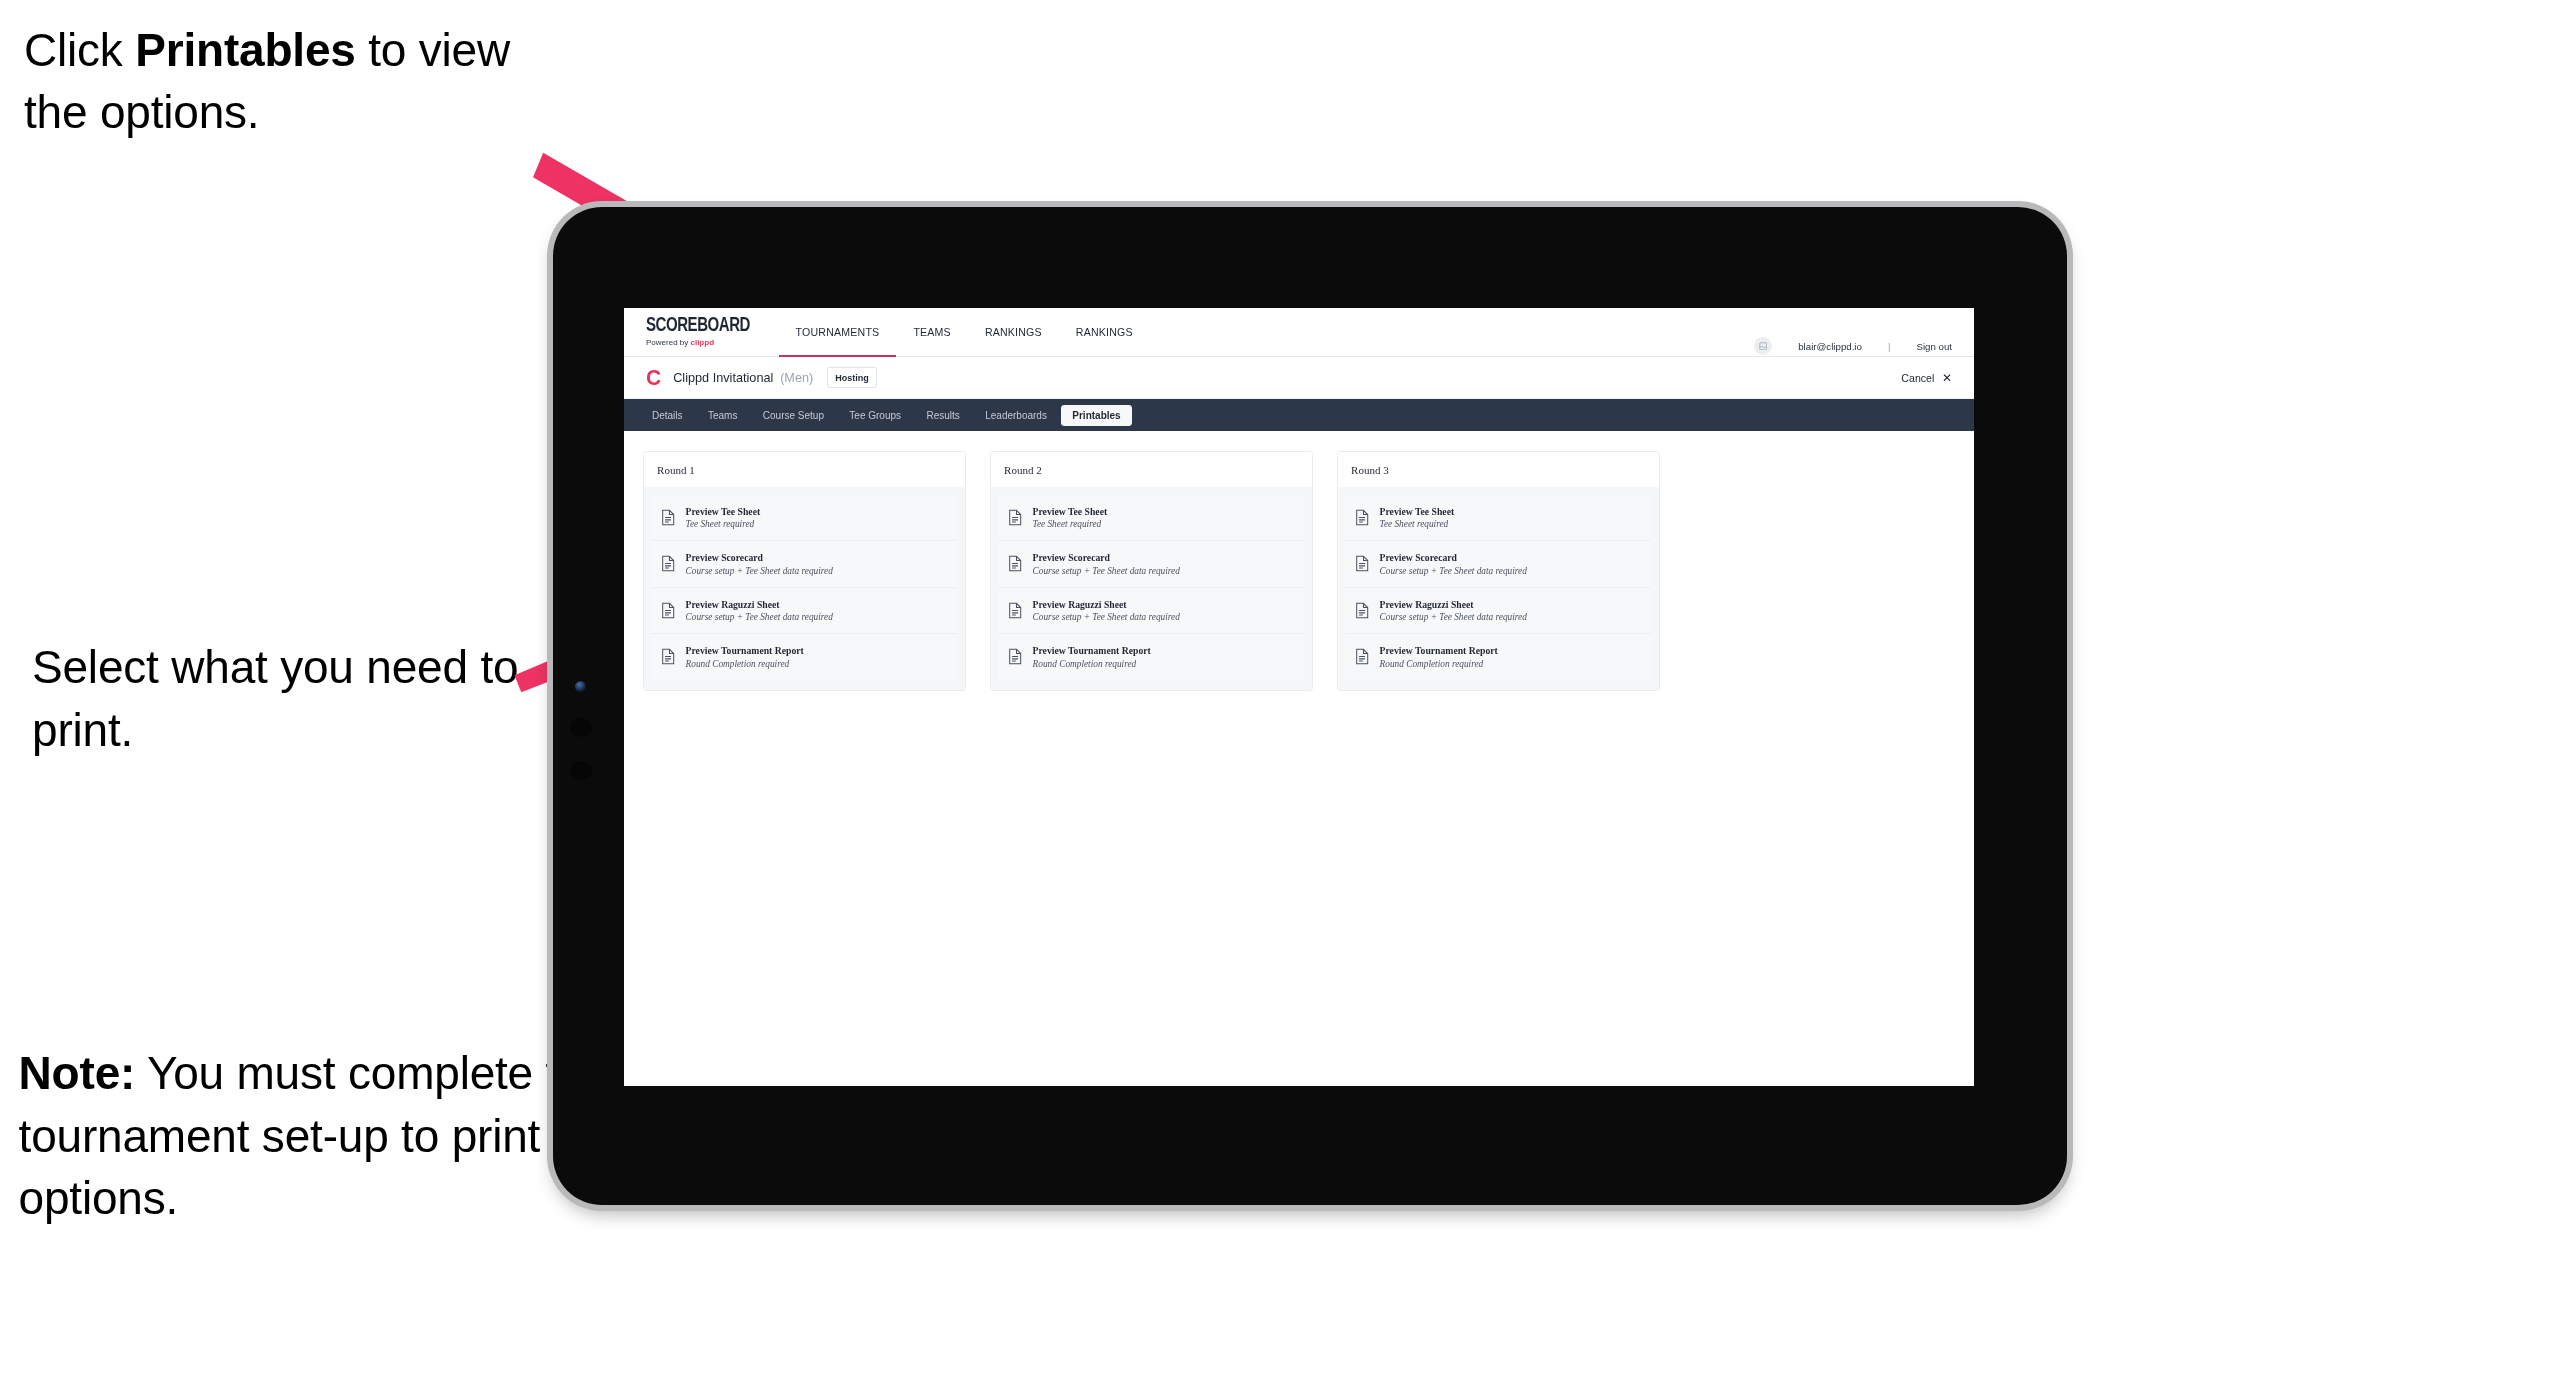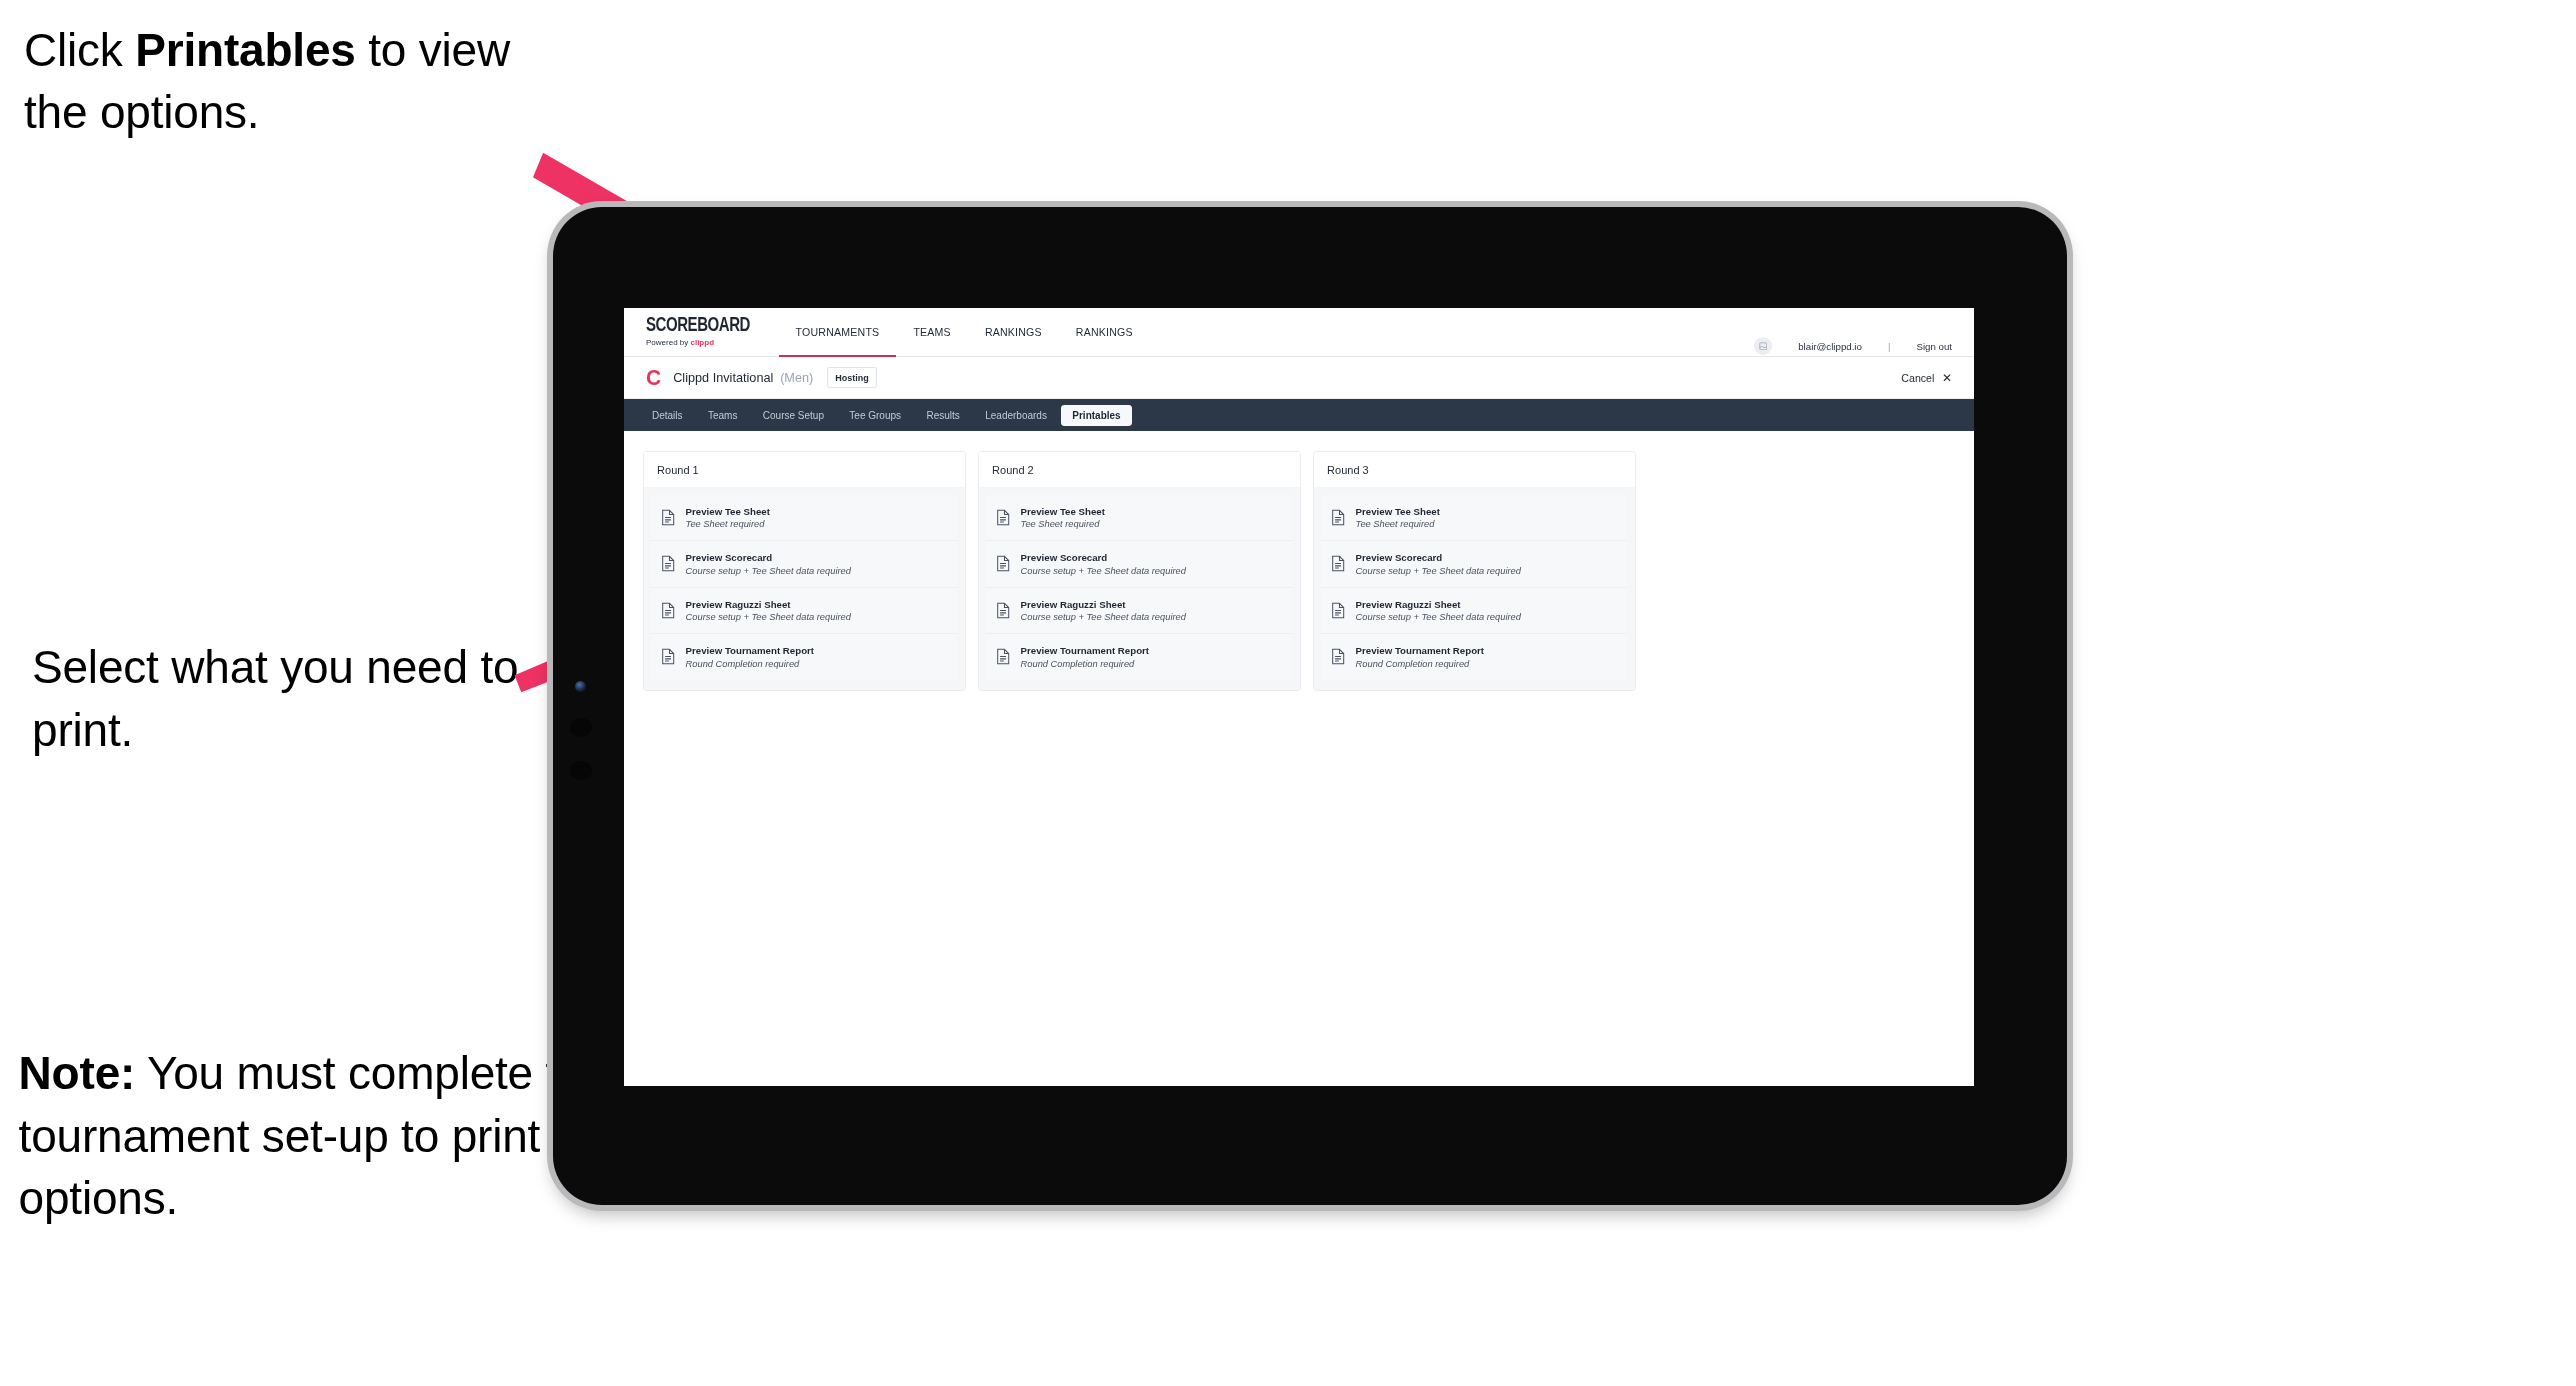--- a/index.html
+++ b/index.html
@@ -121,21 +121,21 @@
     padding: 0 17px; gap: 3.4px;
   }
   .tab {
     font-size:10px; color:#c3cbd6; padding: 5px 11px; border-radius:3.4px;
     cursor:pointer; white-space:nowrap;
   }
   .tab.active { background:#f7f8fa; color:#1f2633; font-weight:600; }
 
   
   #content { padding: 20px 18.6px; background:#fff; height: calc(100% - 123px); }
-  .rounds { display:flex; gap: 12px; }
+  .rounds { display:flex; gap: 24px; font-family: Liberation Serif, serif; }
   .round-col {
     width: 323px; background:#fff; border:0.8px solid #e9ebee; border-radius:3.4px;
     overflow:hidden;
   }
   .round-title {
     padding: 12px 13.5px 11px 13.5px; font-size:11px; color:#1f2633; background:#fff;
   }
   .round-body { background:#f5f6f8; padding: 7.6px 7.6px 10px 7.6px; }
   .pitem {
     display:flex; align-items:center; gap:10px;

